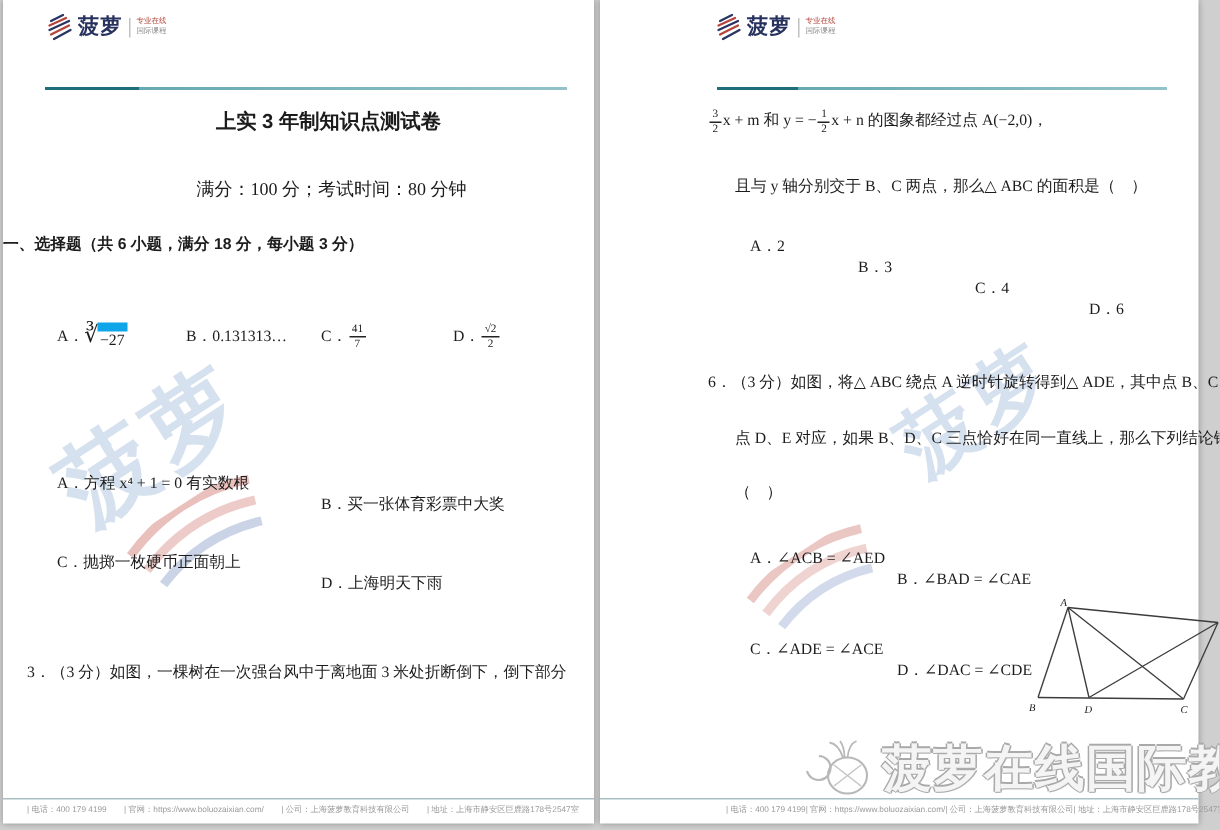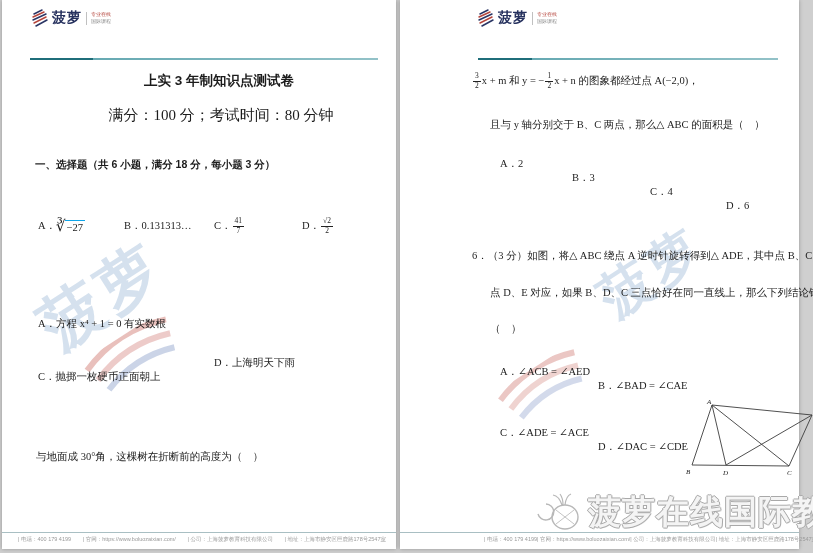--- a/index.html
+++ b/index.html
@@ -23,21 +23,21 @@
   .logo{display:flex;align-items:center;gap:4px}
   .logo .word{font-family:"Liberation Sans","DejaVu Sans",sans-serif;font-weight:bold;font-size:14px;color:#26315e;letter-spacing:1px}
   .logo .sep{width:1px;height:13px;background:#c0c0c0}
   .logo .tag{font-size:5px;line-height:1.4;font-family:"Liberation Sans","DejaVu Sans",sans-serif}
   .logo .tag .l1{color:#b5453c}
   .logo .tag .l2{color:#8a8a8a}
   .rule{height:2px;background:linear-gradient(90deg,#1f6e7a 0,#1f6e7a 18%,#66a9b2 18%,#93c2c8 100%)}
   
   .frac{display:inline-flex;flex-direction:column;align-items:center;vertical-align:middle;font-size:7.5px;line-height:1.15;margin:0 1px}
   .frac .num{border-bottom:1px solid #222;padding:0 2px}
-  .rootline{display:inline-block;border-top:1px solid #0ea5e9;padding:1px 2px 0}
+  .rootline{display:inline-block;border-top:6px solid #0ea5e9;padding:1px 2px 0}
   .rootsym{font-size:15px;line-height:1;margin-right:-1px;vertical-align:middle}
   .mrow{display:flex;align-items:center;white-space:nowrap}
   
   .wm-diag{position:absolute;transform:rotate(-33deg);pointer-events:none;
     font-family:"Liberation Sans","DejaVu Sans",sans-serif;font-weight:bold;
     color:rgba(128,163,204,.33);z-index:0}
   .wm-foot{position:absolute;display:flex;align-items:center;gap:6px;pointer-events:none}
   .wm-foot .txt{font-family:"Liberation Sans","DejaVu Sans",sans-serif;font-weight:bold;
     font-size:33px;letter-spacing:1px;color:#f4f4f4;white-space:nowrap;
     text-shadow:-1px 0 #a9a9a9,1px 0 #a9a9a9,0 -1px #a9a9a9,0 1px #a9a9a9,1px 1px 0 #d9d9d9}
@@ -79,23 +79,23 @@
     <span class="word">菠萝</span>
     <span class="sep"></span>
     <span class="tag">
       <div class="l1">专业在线</div>
       <div class="l2">国际课程</div>
     </span>
   </div>
   <div class="abs rule z1" style="left:28px;top:40px;width:348px"></div>
 
   <div class="abs center sans bold z1" style="left:0;top:52px;width:434px;font-size:13.5px">上实 3 年制知识点测试卷</div>
-  <div class="abs center z1" style="left:0;top:68px;width:438px;font-size:15px">满分：100 分；考试时间：80 分钟</div>
-
-  <div class="abs heading z1" style="left:33px;top:101px">一、选择题（共 6 小题，满分 18 分，每小题 3 分）</div>
+  <div class="abs center z1" style="left:0;top:80px;width:438px;font-size:12px">满分：100 分；考试时间：80 分钟</div>
+
+  <div class="abs heading z1" style="left:0;top:101px">一、选择题（共 6 小题，满分 18 分，每小题 3 分）</div>
 
   <div class="abs z1 mrow opt" style="left:36px;top:146px">
     <span class="mrow" style="width:86px">
       <span>A．</span>
         <span class="rootsym">∛</span>
         <span class="rootline">−27</span>
     </span>
     <span style="width:90px">B．0.131313…</span>
     <span class="mrow" style="width:88px">
       <span>C．</span>
@@ -107,24 +107,25 @@
     <span class="mrow">
       <span>D．</span>
       <span class="frac">
           <span class="num">√2</span>
           <span>2</span>
         </span>
     </span>
   </div>
 
   <div class="abs opt z1" style="left:36px;top:228px">A．方程 x⁴ + 1 = 0 有实数根</div>
+  <div class="abs opt z1" style="left:212px;top:228px">B．买一张体育彩票中大奖</div>
+  <div class="abs opt z1" style="left:36px;top:253px">C．抛掷一枚硬币正面朝上</div>
   <div class="abs opt z1" style="left:212px;top:253px">D．上海明天下雨</div>
-  <div class="abs opt z1" style="left:36px;top:253px">C．抛掷一枚硬币正面朝上</div>
-
-  <div class="abs qt z1" style="left:34px;top:319px">与地面成 30°角，这棵树在折断前的高度为（　）</div>
+
+  <div class="abs qt z1" style="left:16px;top:299px">3．（3 分）如图，一棵树在一次强台风中于离地面 3 米处折断倒下，倒下部分</div>
 
   <div class="pfoot">
     <span>| 电话：400 179 4199</span>
     <span>| 官网：https://www.boluozaixian.com/</span>
     <span>| 公司：上海菠萝教育科技有限公司</span>
     <span>| 地址：上海市静安区巨鹿路178号2547室</span>
   </div>
 </div>
 
 <div class="page" id="page-right">

